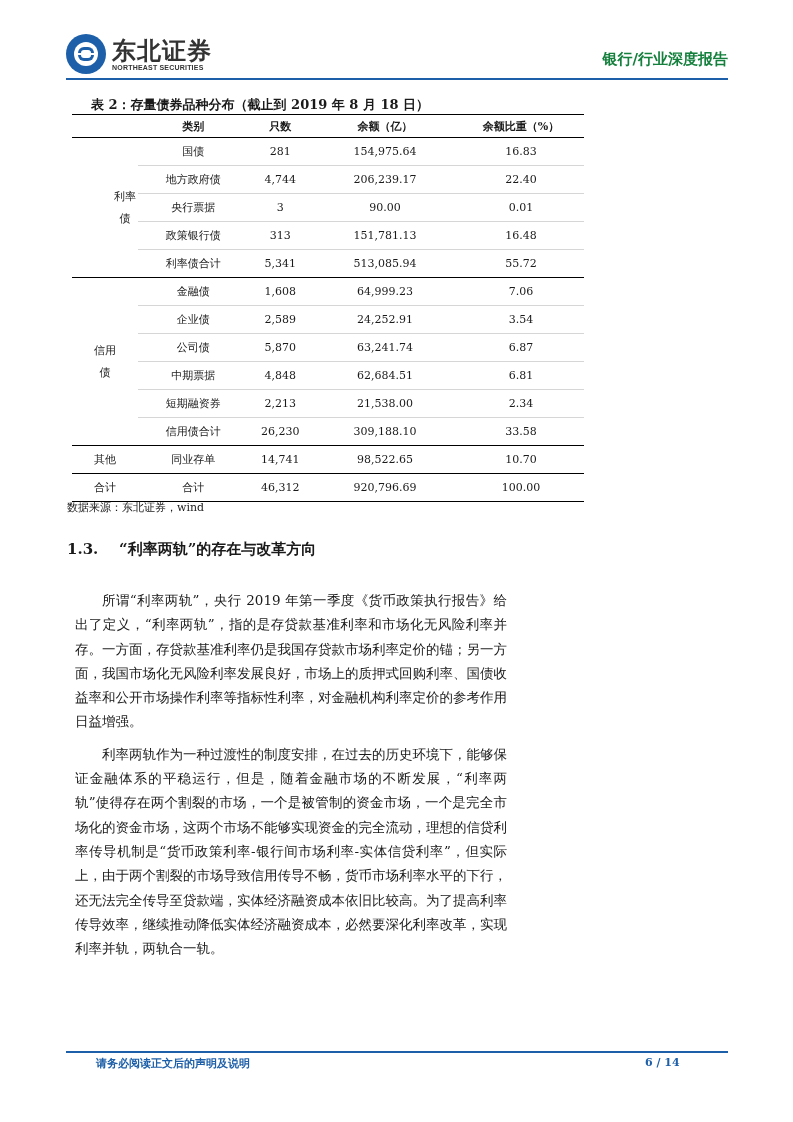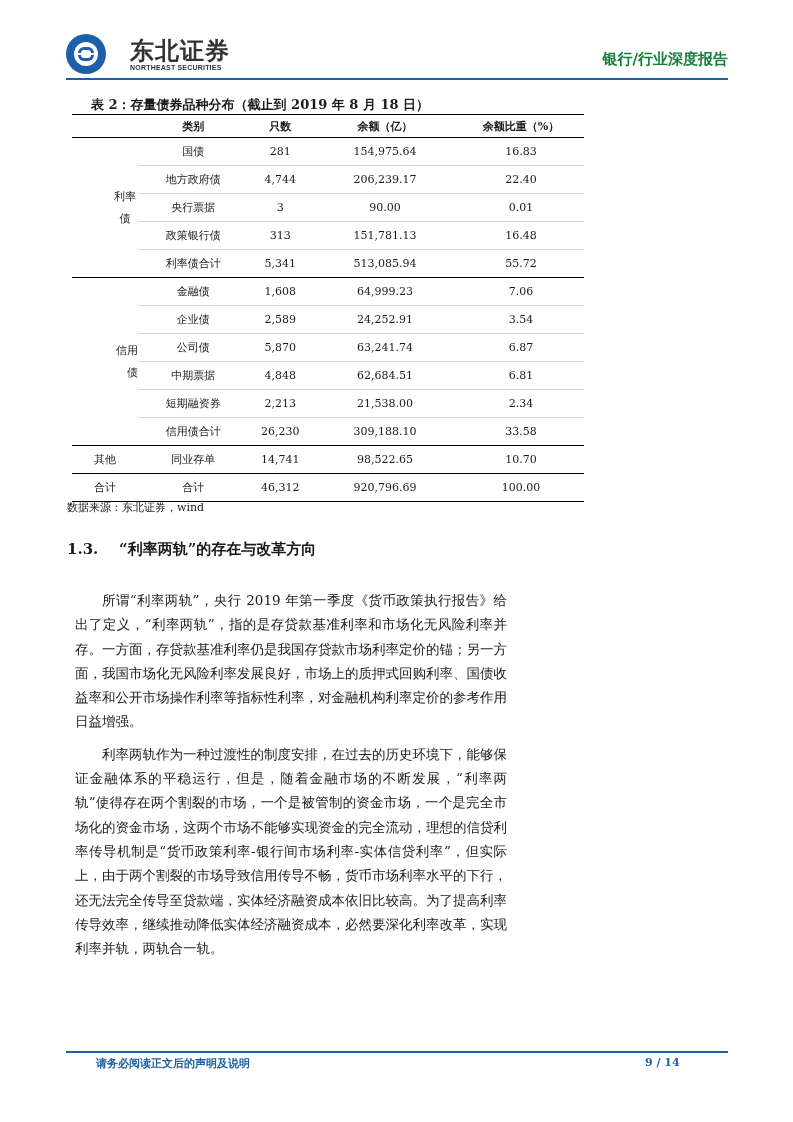--- a/index.html
+++ b/index.html
@@ -9,21 +9,21 @@
   
   .header { position: absolute; left: 66px; top: 32px; width: 662px; height: 44px; }
   .logo { position: absolute; left: 0; top: 2px; display: flex; align-items: center; }
   .logo-mark { width: 40px; height: 40px; border-radius: 50%; background: #1d5fa8; position: relative; }
   .logo-mark::before { content: ""; position: absolute; left: 8px; top: 8px; width: 24px; height: 24px;
                        border-radius: 50%; background: #fff; }
   .logo-mark .s1 { position: absolute; left: 12px; top: 13px; width: 16px; height: 6px; border: 3px solid #1d5fa8;
                    border-bottom: none; border-radius: 8px 8px 0 0; box-sizing: border-box; }
   .logo-mark .s2 { position: absolute; left: 12px; top: 21px; width: 16px; height: 6px; border: 3px solid #1d5fa8;
                    border-top: none; border-radius: 0 0 8px 8px; box-sizing: border-box; }
-  .logo-text { margin-left: 24px; display: flex; flex-direction: column; }
+  .logo-text { margin-left: 6px; display: flex; flex-direction: column; }
   .logo-cn { font-family: "DejaVu Sans", "Liberation Sans", sans-serif; font-weight: bold; font-size: 24px;
              color: #333; letter-spacing: 1px; line-height: 26px; }
   .logo-en { font-family: "Liberation Sans", sans-serif; font-weight: bold; font-size: 7px; color: #333; letter-spacing: 0.2px; }
   .header-right { position: absolute; right: 0; top: 18px; font-size: 15px; font-weight: bold; color: #15803d; }
   .header-line { position: absolute; left: 66px; top: 78px; width: 662px; height: 2px; background: #1d5fa8; }
 
   
   .caption { position: absolute; left: 67px; top: 96px; font-size: 13px; font-weight: bold; margin-left: 24px; }
 
   
@@ -109,21 +109,21 @@
       <td>16.48</td>
     </tr>
     <tr class="sec-end">
       <td>利率债合计</td>
       <td>5,341</td>
       <td>513,085.94</td>
       <td>55.72</td>
     </tr>
 
     <tr>
-      <td class="grp grp-label" rowspan="6" style="border-bottom:1.5px solid #000;text-align:right;"><span style="display:inline-block;width:26px;">信用债</span></td>
+      <td class="grp grp-label" rowspan="6" style="border-bottom:1.5px solid #000;"><span style="display:inline-block;width:26px;">信用债</span></td>
       <td>金融债</td>
       <td>1,608</td>
       <td>64,999.23</td>
       <td>7.06</td>
     </tr>
     <tr>
       <td>企业债</td>
       <td>2,589</td>
       <td>24,252.91</td>
       <td>3.54</td>
@@ -177,13 +177,13 @@
   <span class="num">1.3.</span><span>“利率两轨”的存在与改革方向</span>
 </div>
 
 <div class="body-text">
   <p>所谓“利率两轨”，央行 2019 年第一季度《货币政策执行报告》给出了定义，“利率两轨”，指的是存贷款基准利率和市场化无风险利率并存。一方面，存贷款基准利率仍是我国存贷款市场利率定价的锚；另一方面，我国市场化无风险利率发展良好，市场上的质押式回购利率、国债收益率和公开市场操作利率等指标性利率，对金融机构利率定价的参考作用日益增强。</p>
   <p>利率两轨作为一种过渡性的制度安排，在过去的历史环境下，能够保证金融体系的平稳运行，但是，随着金融市场的不断发展，“利率两轨”使得存在两个割裂的市场，一个是被管制的资金市场，一个是完全市场化的资金市场，这两个市场不能够实现资金的完全流动，理想的信贷利率传导机制是“货币政策利率-银行间市场利率-实体信贷利率”，但实际上，由于两个割裂的市场导致信用传导不畅，货币市场利率水平的下行，还无法完全传导至贷款端，实体经济融资成本依旧比较高。为了提高利率传导效率，继续推动降低实体经济融资成本，必然要深化利率改革，实现利率并轨，两轨合一轨。</p>
 </div>
 
 <div class="footer-line"></div>
 <div class="footer-left">请务必阅读正文后的声明及说明</div>
-<div class="footer-right">9 / 14</div>
+<div class="footer-right">6 / 14</div>
 
 </body></html>

